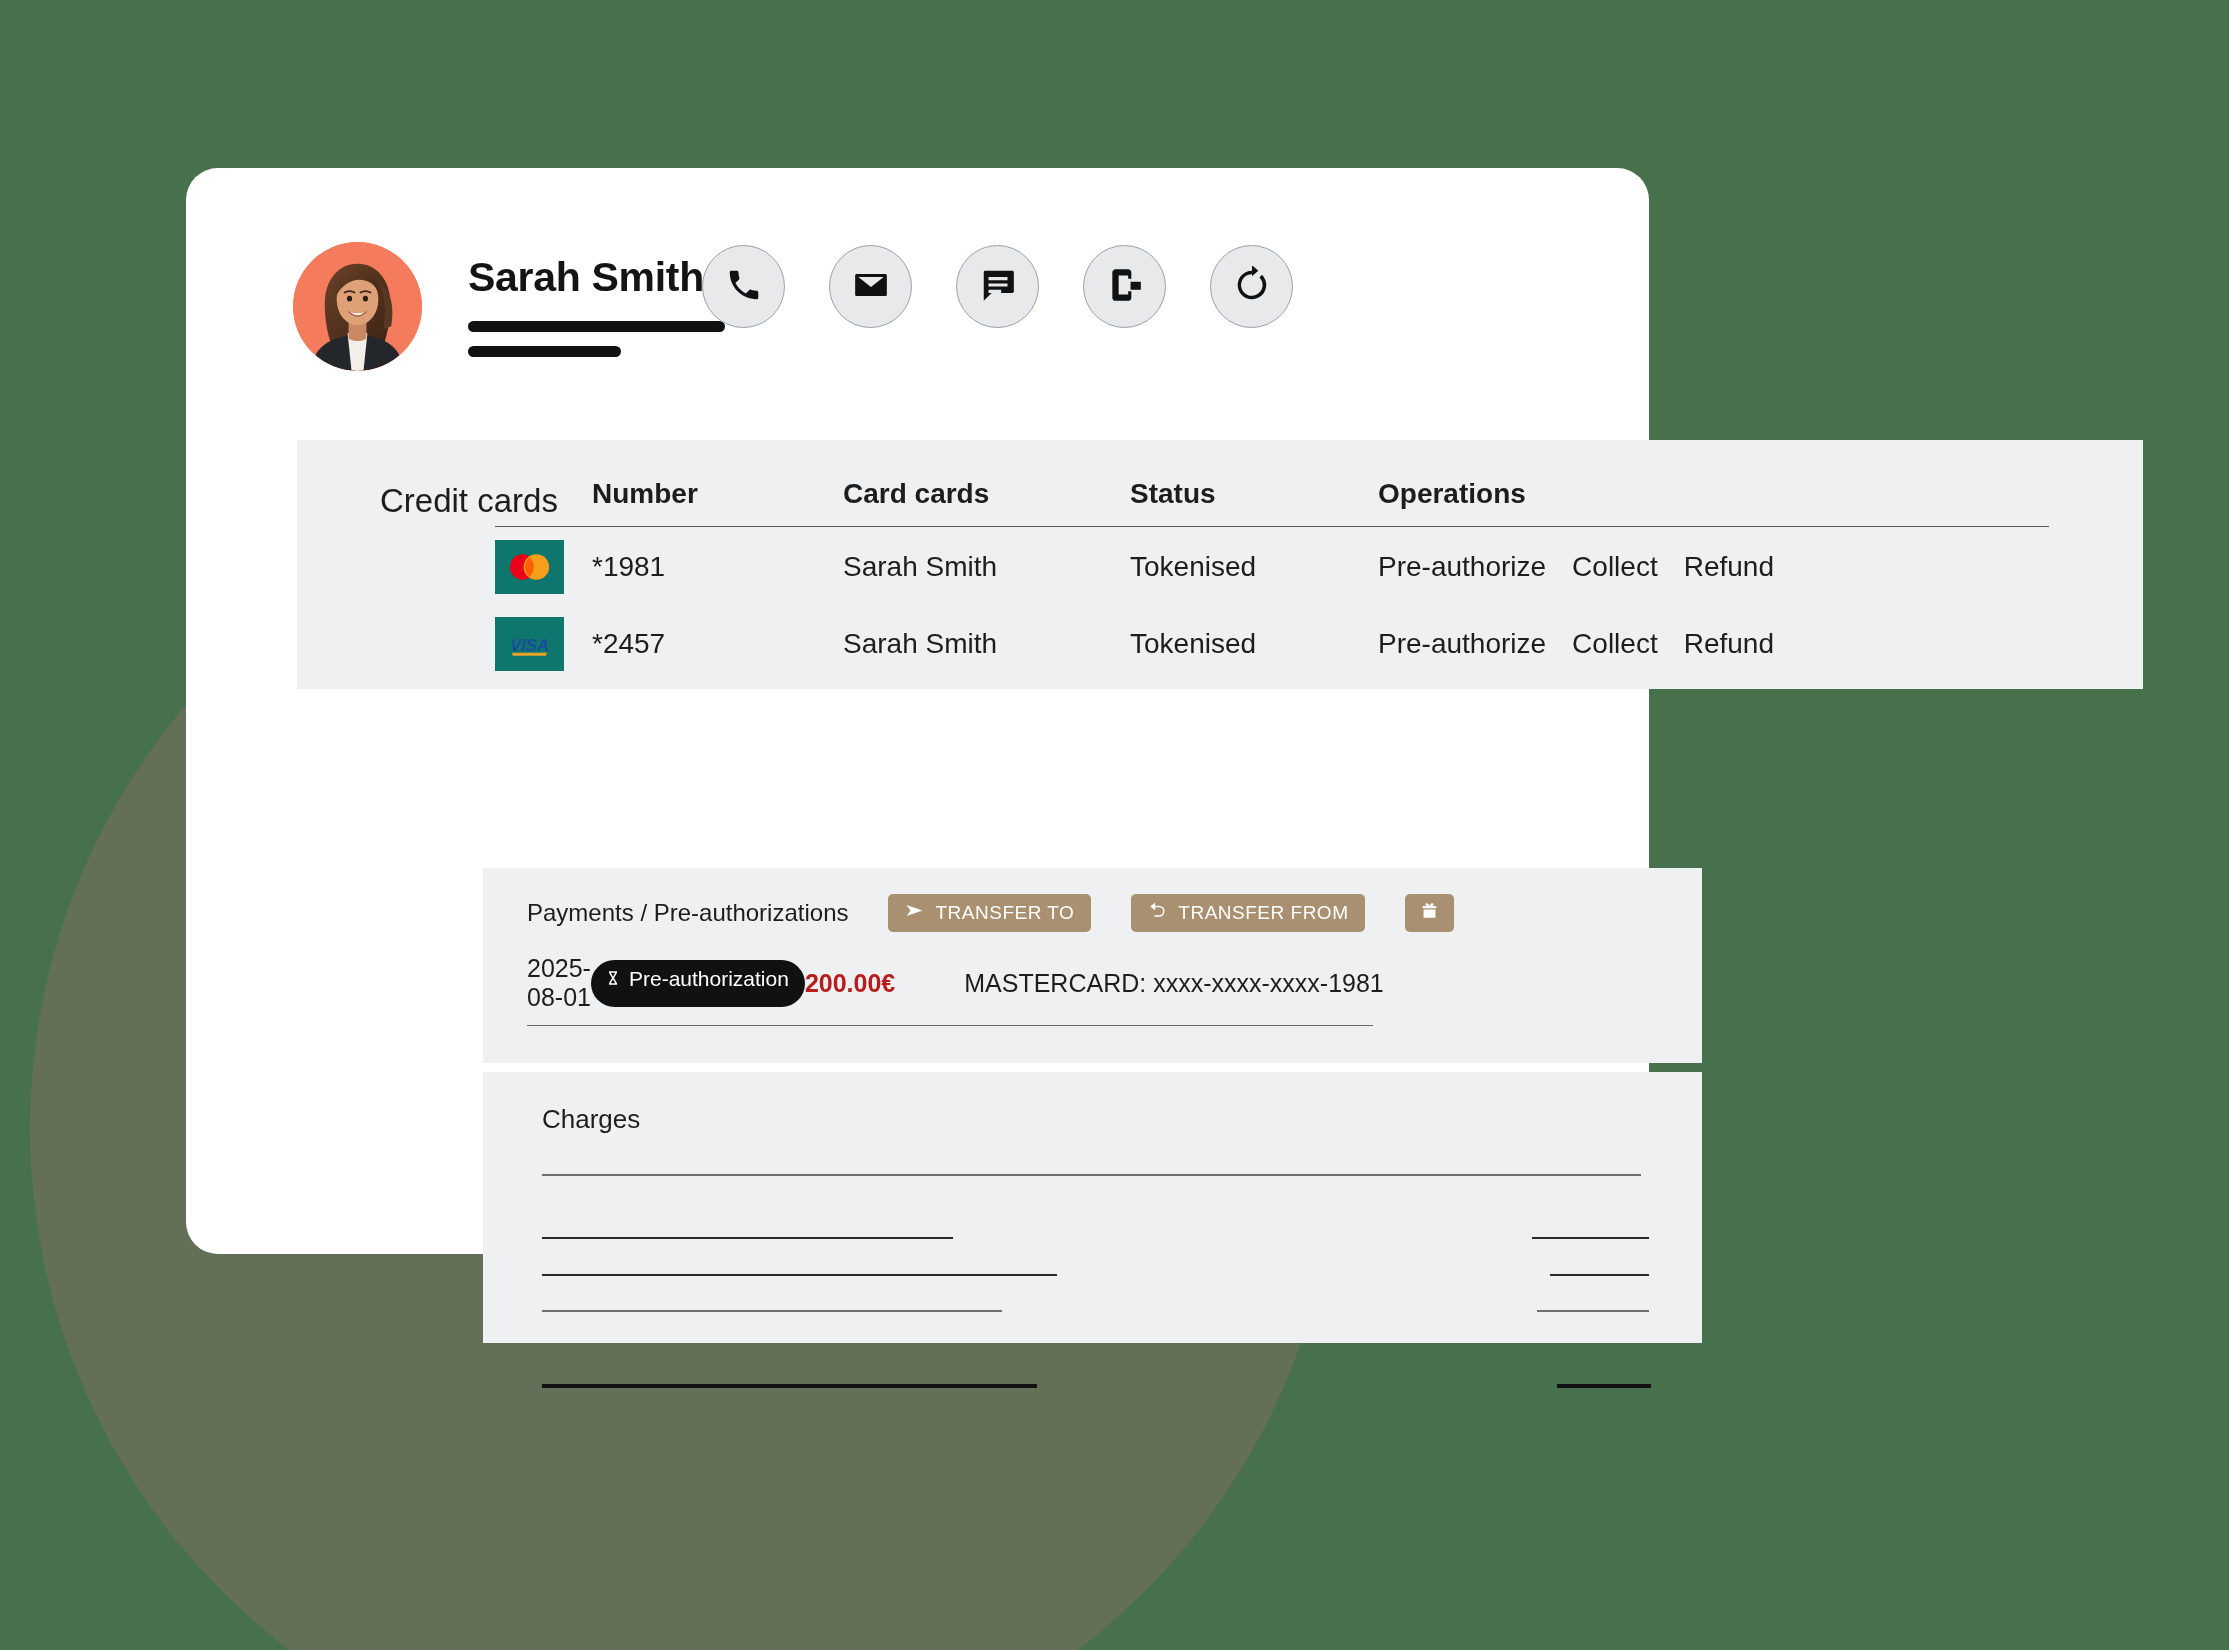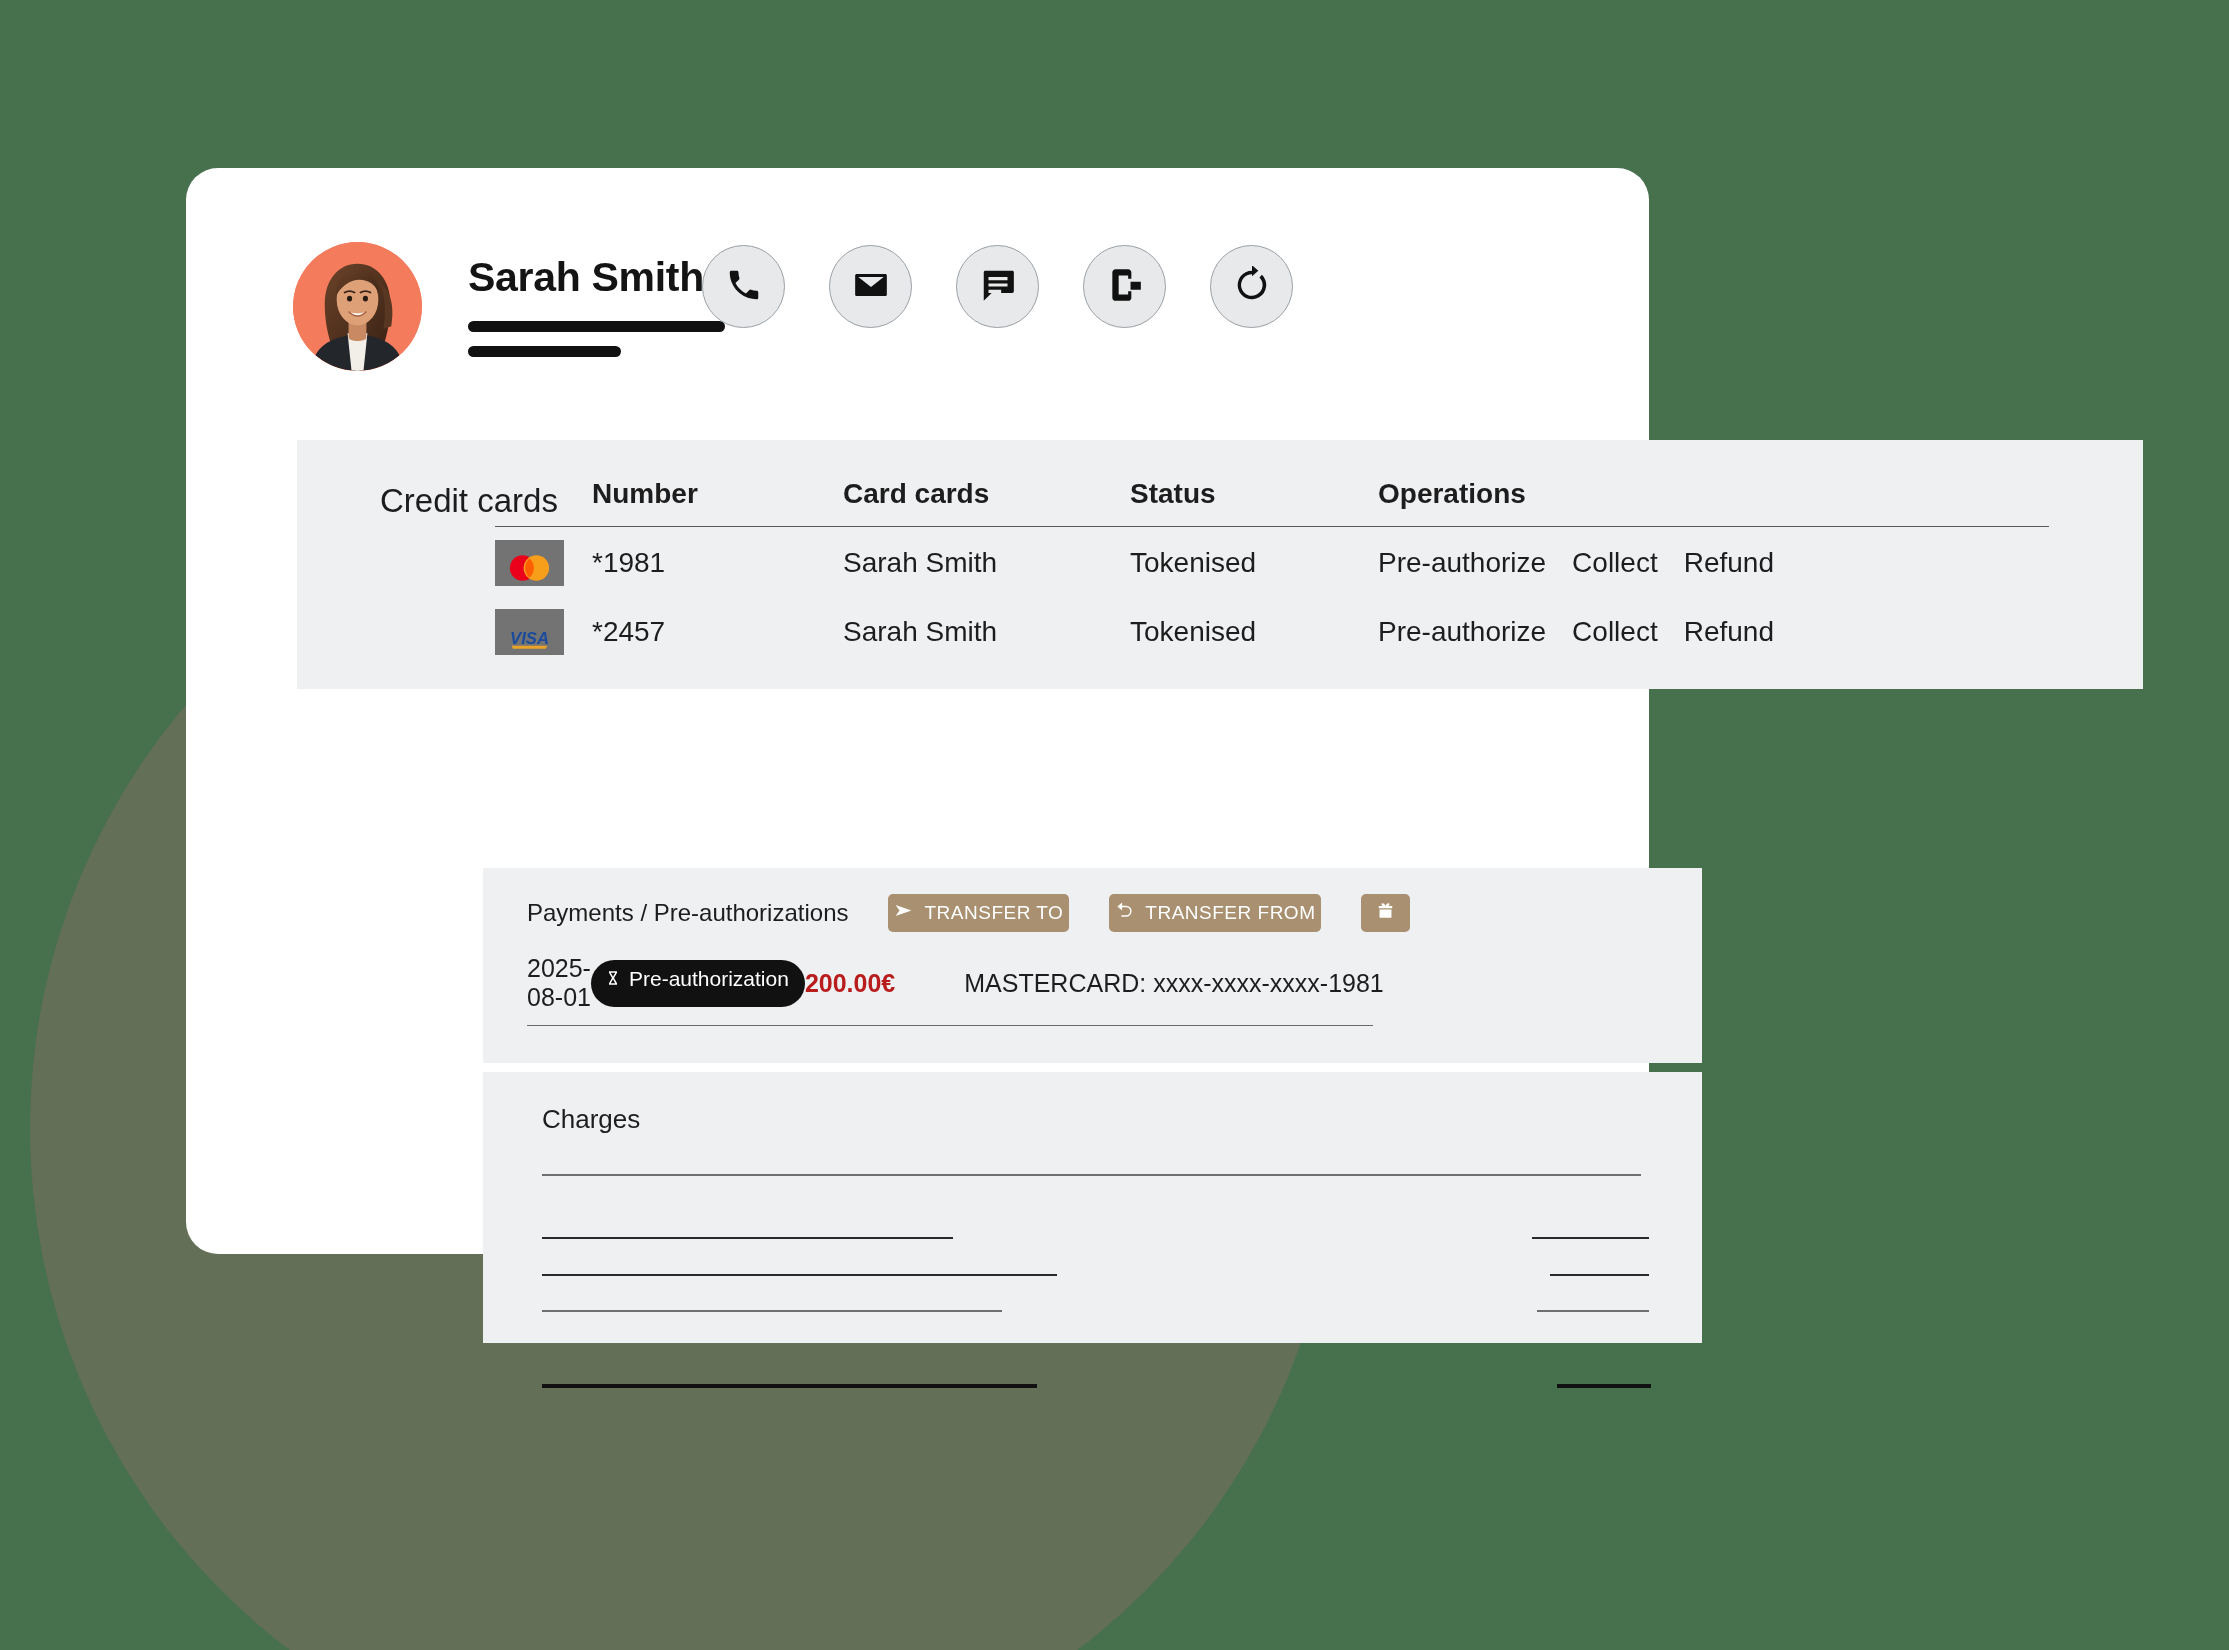--- a/index.html
+++ b/index.html
@@ -134,24 +134,24 @@
     padding: 13px 0 10px 0;
     vertical-align: middle;
   }
   .col-logo { width: 97px; }
   .col-num  { width: 251px; }
   .col-hold { width: 287px; }
   .col-stat { width: 248px; }
 
   .brand-logo {
     width: 69px;
-    height: 46px;
-    background: #737373;
-    display: flex;
-    align-items: flex-end;
+    height: 54px;
+    background: #0f766e;
+    display: flex;
+    align-items: center;
     justify-content: center;
   }
   .brand-logo svg { display: block; }
 
   .op-group { display: flex; gap: 26px; }
   .op-link {
     font-size: 28px;
     color: #1d1d1d;
     cursor: pointer;
     white-space: nowrap;
@@ -181,21 +181,21 @@
   }
   .tbtn {
     height: 38px;
     background: #a89070;
     border: none;
     border-radius: 5px;
     color: #ffffff;
     font-family: "Liberation Sans", sans-serif;
     font-size: 19px;
     letter-spacing: 0.5px;
-    padding: 0 6px;
+    padding: 0 17px;
     display: flex;
     align-items: center;
     gap: 11px;
     cursor: pointer;
   }
   .tbtn svg { width: 19px; height: 19px; fill: #ffffff; }
   .tbtn.icon-only { padding: 0 15px; }
 
   .pay-row {
     position: absolute;

